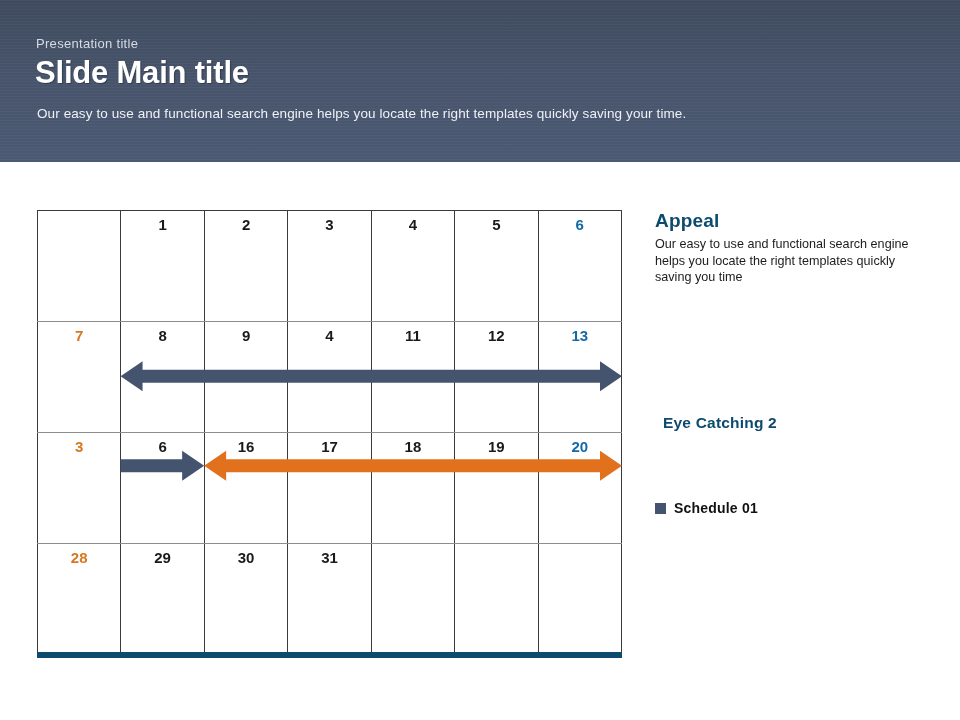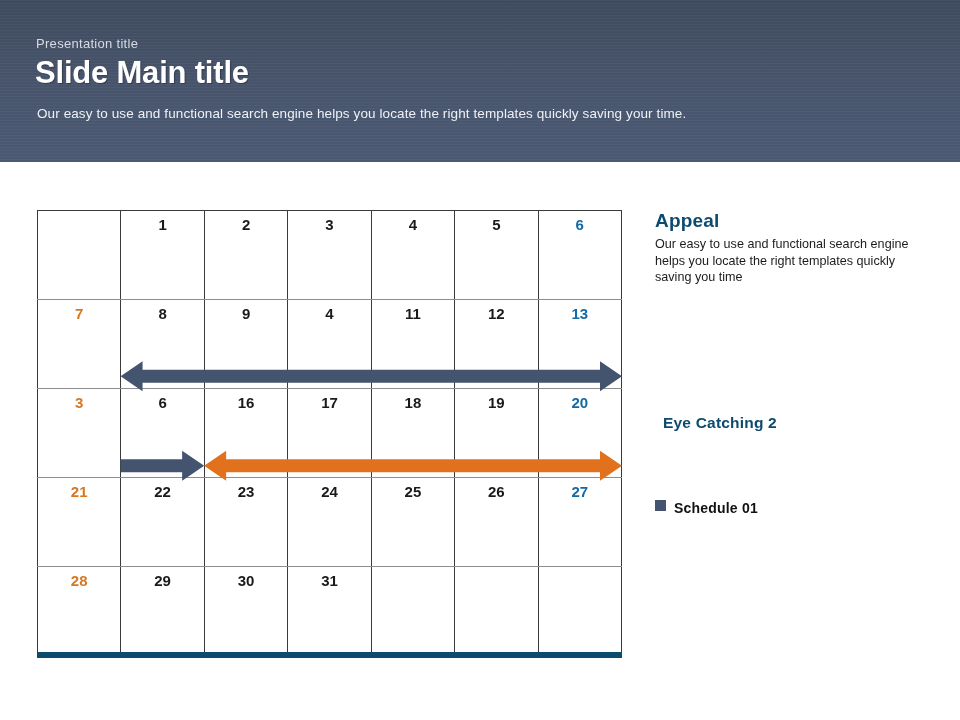--- a/index.html
+++ b/index.html
@@ -138,21 +138,21 @@
     font-size: 12.6px;
     line-height: 1.33;
     color: #1c1c1c;
     font-weight: 400;
   }
   .side-heading-sm { font-size: 15.5px; }
   .side-body-sm { font-size: 11.6px; line-height: 1.3; }
 
   .legend-row {
     display: flex;
-    align-items: flex-start;
+    align-items: center;
     gap: 8px;
     margin-bottom: 3px;
   }
   .legend-swatch {
     width: 11px;
     height: 11px;
     flex: 0 0 11px;
     display: inline-block;
   }
   .legend-label {
@@ -233,43 +233,20 @@
           <span class="daynum ">17</span>
         </td>
         <td>
           <span class="daynum ">18</span>
         </td>
         <td>
           <span class="daynum ">19</span>
         </td>
         <td>
           <span class="daynum sat">20</span>
-        </td>
-      </tr>
-      <tr>
-        <td>
-          <span class="daynum sun">21</span>
-        </td>
-        <td>
-          <span class="daynum ">22</span>
-        </td>
-        <td>
-          <span class="daynum ">23</span>
-        </td>
-        <td>
-          <span class="daynum ">24</span>
-        </td>
-        <td>
-          <span class="daynum ">25</span>
-        </td>
-        <td>
-          <span class="daynum ">26</span>
-        </td>
-        <td>
-          <span class="daynum sat">27</span>
         </td>
       </tr>
       <tr>
         <td>
           <span class="daynum sun">28</span>
         </td>
         <td>
           <span class="daynum ">29</span>
         </td>
         <td>

